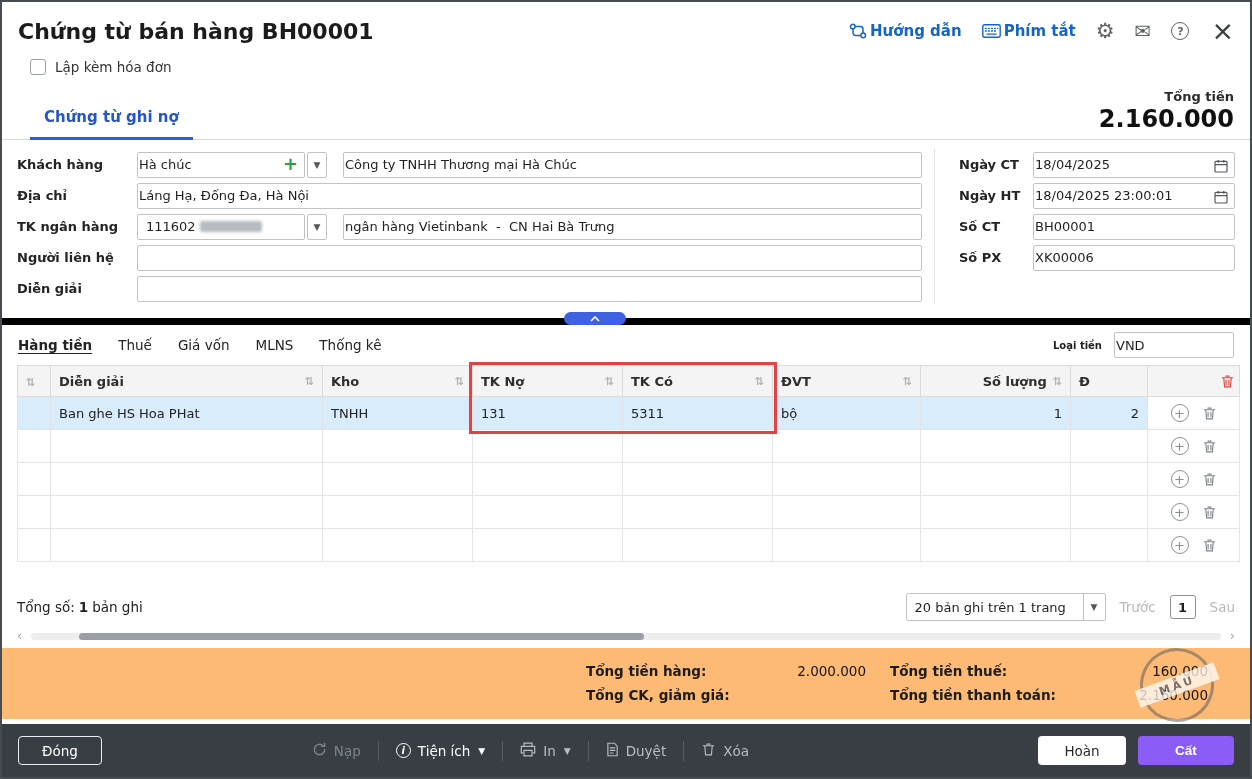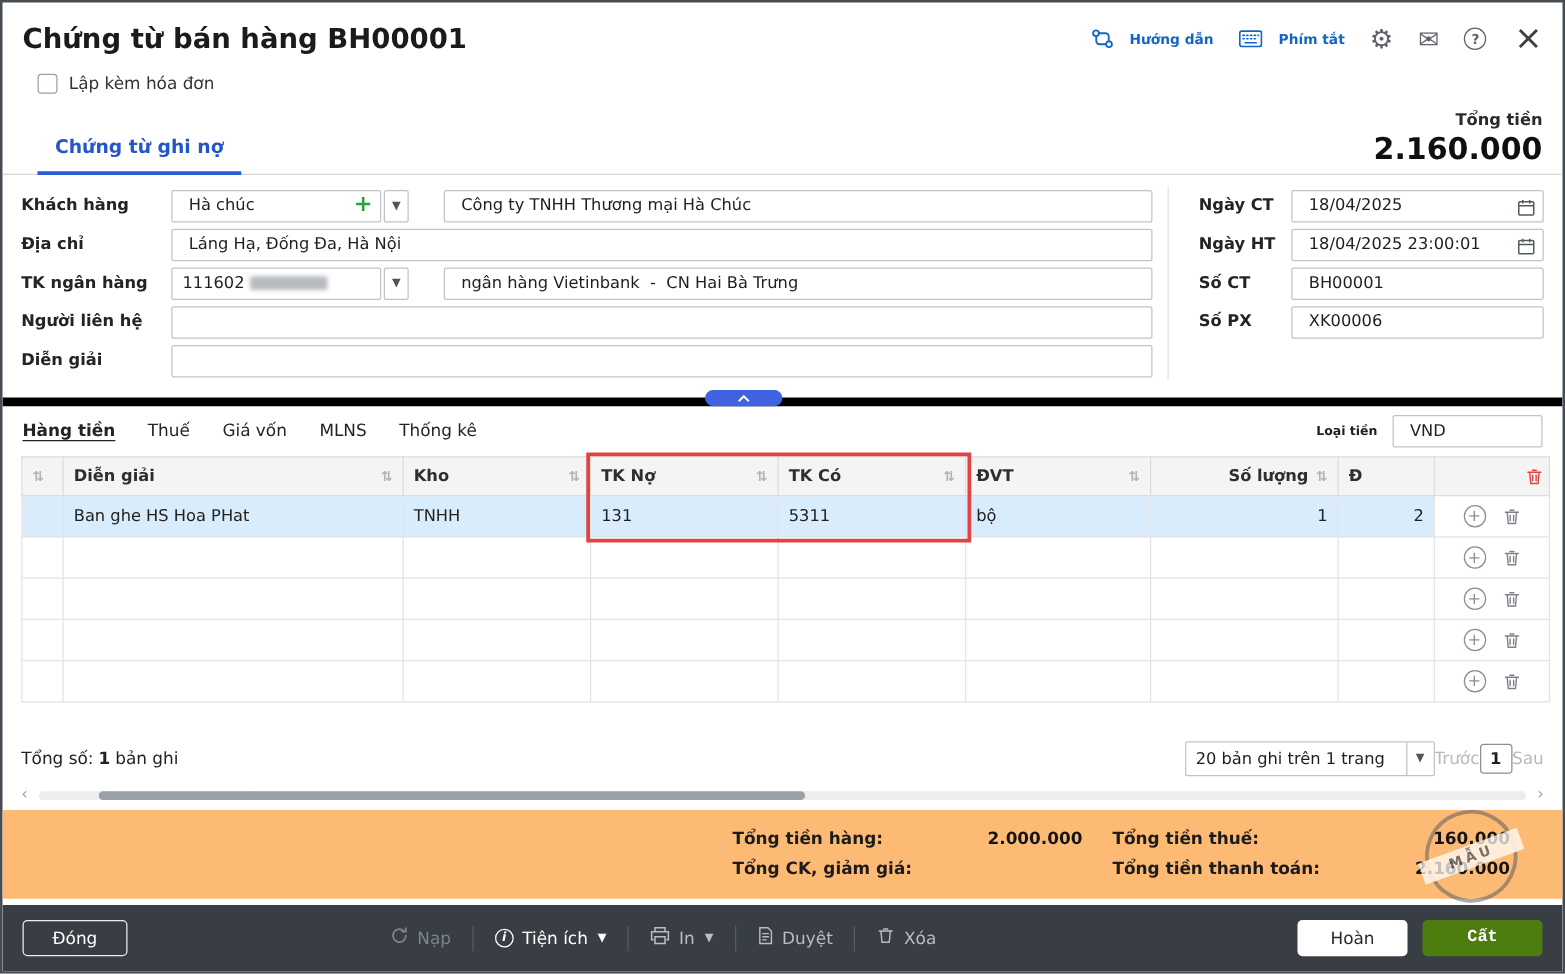--- a/index.html
+++ b/index.html
@@ -4,21 +4,21 @@
 <style>
   *{box-sizing:border-box;margin:0;padding:0}
   html,body{width:1252px;height:779px}
   body{font-family:"DejaVu Sans","Liberation Sans",sans-serif;color:#1f1f1f;background:#fff}
   .app{width:1252px;height:779px;border:2px solid #474c53;background:#fff;display:flex;flex-direction:column;position:relative;overflow:hidden}
 
   
   .titlebar{height:52px;display:flex;align-items:center;padding:6px 16px 0 16px}
   .page-title{font-size:22px;font-weight:bold;color:#1b1b1d}
   .title-actions{margin-left:auto;display:flex;align-items:center;gap:20px}
-  .tlink{display:flex;align-items:center;gap:13px;color:#1566c4;font-size:11px;font-weight:600;cursor:pointer}
+  .tlink{display:flex;align-items:center;gap:3px;color:#1566c4;font-size:15px;font-weight:600;cursor:pointer}
   .tlink svg{display:block}
   .ibtn{color:#5f6368;display:flex;align-items:center;cursor:pointer}
   .gear{font-size:21px;line-height:21px}
   .mail{font-size:20px;line-height:20px}
   .helpc{width:18px;height:18px;border:1.7px solid #5f6368;border-radius:50%;display:flex;align-items:center;justify-content:center;font-size:11px;font-weight:bold}
   .close{font-size:27px;line-height:22px;color:#3c4043;margin-left:2px}
 
   
   .chk-row{height:26px;display:flex;align-items:center;gap:9px;margin-left:28px;font-size:13.5px;color:#333}
   .cb{width:16px;height:16px;border:1.6px solid #9aa0a6;border-radius:3px;background:#fff}
@@ -30,28 +30,28 @@
   .total-label{font-size:13px;font-weight:600;color:#2b2b2b}
   .total-value{font-size:24px;font-weight:bold;color:#101010;margin-top:1px}
 
   
   .form-area{display:flex;padding:9px 15px 14px 15px;border-bottom:7px solid #000000;position:relative}
   .form-left{width:918px;padding-right:12px;border-right:1px solid #e3e3e3}
   .form-right{flex:1;padding-left:24px}
   .frow{display:flex;align-items:center;height:31px}
   .flabel{width:120px;font-weight:bold;font-size:13px;color:#242424;flex:none}
   .flabel.sm{width:74px}
-  .tinput{height:26px;border:1px solid #c3c3c3;border-radius:2px;font-family:"DejaVu Sans","Liberation Sans",sans-serif;font-size:13px;padding:0 13px;color:#1f1f1f;background:#fff;outline:none;width:100%}
+  .tinput{height:26px;border:1px solid #c3c3c3;border-radius:2px;font-family:"DejaVu Sans","Liberation Sans",sans-serif;font-size:13px;padding:0 1px;color:#1f1f1f;background:#fff;outline:none;width:100%}
   .grow{flex:1;min-width:0}
   .combo{display:flex;align-items:center;flex:none}
   .combo .cinput{width:168px;position:relative}
   .combo .cinput .tinput{padding-right:26px}
   .plus-green{position:absolute;right:7px;top:3px;color:#2aa43a;font-size:18px;font-weight:bold;line-height:18px;cursor:pointer}
   .arrow-btn{width:20px;height:26px;border:1px solid #c3c3c3;border-radius:2px;margin-left:2px;display:flex;align-items:center;justify-content:center;color:#555;font-size:9px;background:#fff;cursor:pointer}
-  .gap16{margin-left:28px}
+  .gap16{margin-left:16px}
   .masked{display:inline-block;width:62px;height:11px;background:#b7bbc0;border-radius:2px;filter:blur(1.6px);margin-left:4px}
   .acct-field{position:relative;width:168px}
   .acct-inner{height:26px;border:1px solid #c3c3c3;border-radius:2px;display:flex;align-items:center;padding:0 8px;font-size:13px;background:#fff}
   .date-wrap{position:relative;flex:1;min-width:0}
   .date-wrap .tinput{padding-right:28px}
   .cal-ic{position:absolute;right:7px;top:6px;color:#55585c;cursor:pointer}
   .collapse-pill{position:absolute;bottom:-7px;left:calc(50% - 31px);transform:translateX(-50%);width:62px;height:13px;background:#3f62e0;border-radius:7px;display:flex;align-items:center;justify-content:center;cursor:pointer;border:none}
 
   
   .detail-tabs{height:40px;display:flex;align-items:center;padding:0 16px;gap:26px}
@@ -77,60 +77,60 @@
   .plus-ic{width:18px;height:18px;border:1.5px solid #8b9096;border-radius:50%;color:#8b9096;display:inline-flex;align-items:center;justify-content:center;font-size:13px;line-height:13px;cursor:pointer}
   .trash{color:#7d8289;display:inline-flex;cursor:pointer}
   .trash.red{color:#e04040}
   .hdr-actions{display:flex;justify-content:flex-end;padding-right:4px}
   .red-box{position:absolute;left:452px;top:-3px;width:308px;height:72px;border:3px solid #e04343;pointer-events:none}
 
   
   .pag-row{margin:30px 15px 0 15px;height:30px;display:flex;align-items:center}
   .pag-left{font-size:13.5px;color:#222}
   .pag-left b{margin:0 4px}
-  .pag-right{margin-left:auto;display:flex;align-items:center;gap:0}
+  .pag-right{margin-left:auto;display:flex;align-items:center;gap:14px}
   .page-size{width:200px;height:28px;border:1px solid #c3c3c3;border-radius:2px;display:flex;align-items:center;font-size:13px;background:#fff;cursor:pointer}
   .page-size .pstext{flex:1;padding:0 8px;white-space:nowrap;overflow:hidden}
   .page-size .psarrow{width:22px;height:26px;border-left:1px solid #c3c3c3;display:flex;align-items:center;justify-content:center;color:#555;font-size:9px}
   .pnav{color:#b9b9b9;font-size:13.5px;cursor:pointer}
   .pnum{width:26px;height:24px;border:1px solid #8f8f8f;border-radius:3px;display:flex;align-items:center;justify-content:center;font-size:13px;font-weight:bold;cursor:pointer}
 
   
   .hscroll{margin:9px 15px 0 15px;height:10px;position:relative}
   .hs-arrow{position:absolute;top:-3px;color:#9aa0a6;font-size:13px;cursor:pointer}
   .hs-arrow.l{left:0}
   .hs-arrow.r{right:0}
   .hs-track{position:absolute;left:14px;right:14px;top:2px;height:7px;background:#ededed;border-radius:4px}
   .hs-thumb{position:absolute;left:62px;top:2px;width:565px;height:7px;background:#9aa0a6;border-radius:4px;cursor:grab}
 
   
   .totals{margin-top:7px;background:#fdba74;padding:11px 16px 12px 16px;position:relative}
   .trow{display:flex;align-items:center;height:24px;justify-content:flex-end}
   .tlabel{font-weight:bold;font-size:13.5px;color:#1c1c1c;width:150px}
   .tlabel.w2{width:190px;margin-left:24px}
-  .tval{font-weight:bold;font-size:13.5px;color:#141414;width:130px;text-align:right}
+  .tval{font-weight:normal;font-size:13.5px;color:#141414;width:130px;text-align:right}
   .tval.w2{width:128px;margin-right:26px}
   .stamp{position:absolute;right:36px;top:0px;width:74px;height:74px;border:3px solid rgba(86,89,93,.65);border-radius:50%;transform:rotate(-20deg);opacity:.8}
   .stamp .band{position:absolute;left:-8px;right:-8px;top:50%;margin-top:-9px;height:18px;background:rgba(255,255,255,.92);display:flex;align-items:center;justify-content:center;font-size:11px;font-weight:bold;letter-spacing:3px;color:#595d61}
 
   
   .spacer{flex:1}
   .toolbar{height:53px;background:#393e45;display:flex;align-items:center;padding:0 16px;flex:none}
   .btn-ghost{height:29px;padding:0 23px;background:transparent;border:1px solid #eceff1;border-radius:4px;color:#fff;font-size:13.5px;font-family:inherit;cursor:pointer}
   .tb-center{margin-left:210px;display:flex;align-items:center;gap:17px}
   .tb-item{display:flex;align-items:center;gap:7px;font-size:13.5px;cursor:pointer}
   .tb-item.disabled{color:#7d848d;cursor:default}
   .tb-item.white{color:#fff}
   .tb-item.gray{color:#b9bec5}
   .tb-div{width:1px;height:20px;background:#565c64}
   .info-c{width:15px;height:15px;border:1.4px solid currentColor;border-radius:50%;display:inline-flex;align-items:center;justify-content:center;font-size:10px;font-style:italic;font-weight:bold}
   .caret{font-size:9px;margin-left:1px}
   .tb-right{margin-left:auto;display:flex;align-items:center;gap:12px}
   .btn-white{height:29px;width:88px;background:#fff;border:none;border-radius:4px;color:#26282c;font-size:13.5px;font-family:inherit;cursor:pointer}
-  .btn-primary{height:29px;width:96px;background:#4d7c0f;border:none;border-radius:4px;color:#fff;font-size:13.5px;font-weight:600;font-family:Liberation Mono, monospace;cursor:pointer}
+  .btn-primary{height:29px;width:96px;background:#8b5cf6;border:none;border-radius:4px;color:#fff;font-size:13.5px;font-weight:600;font-family:Liberation Sans, sans-serif;cursor:pointer}
 </style>
 </head>
 <body>
 
 <div class="app">
 
   <div class="titlebar">
     <div class="page-title">Chứng từ bán hàng BH00001</div>
     <div class="title-actions">
       <div class="tlink">

